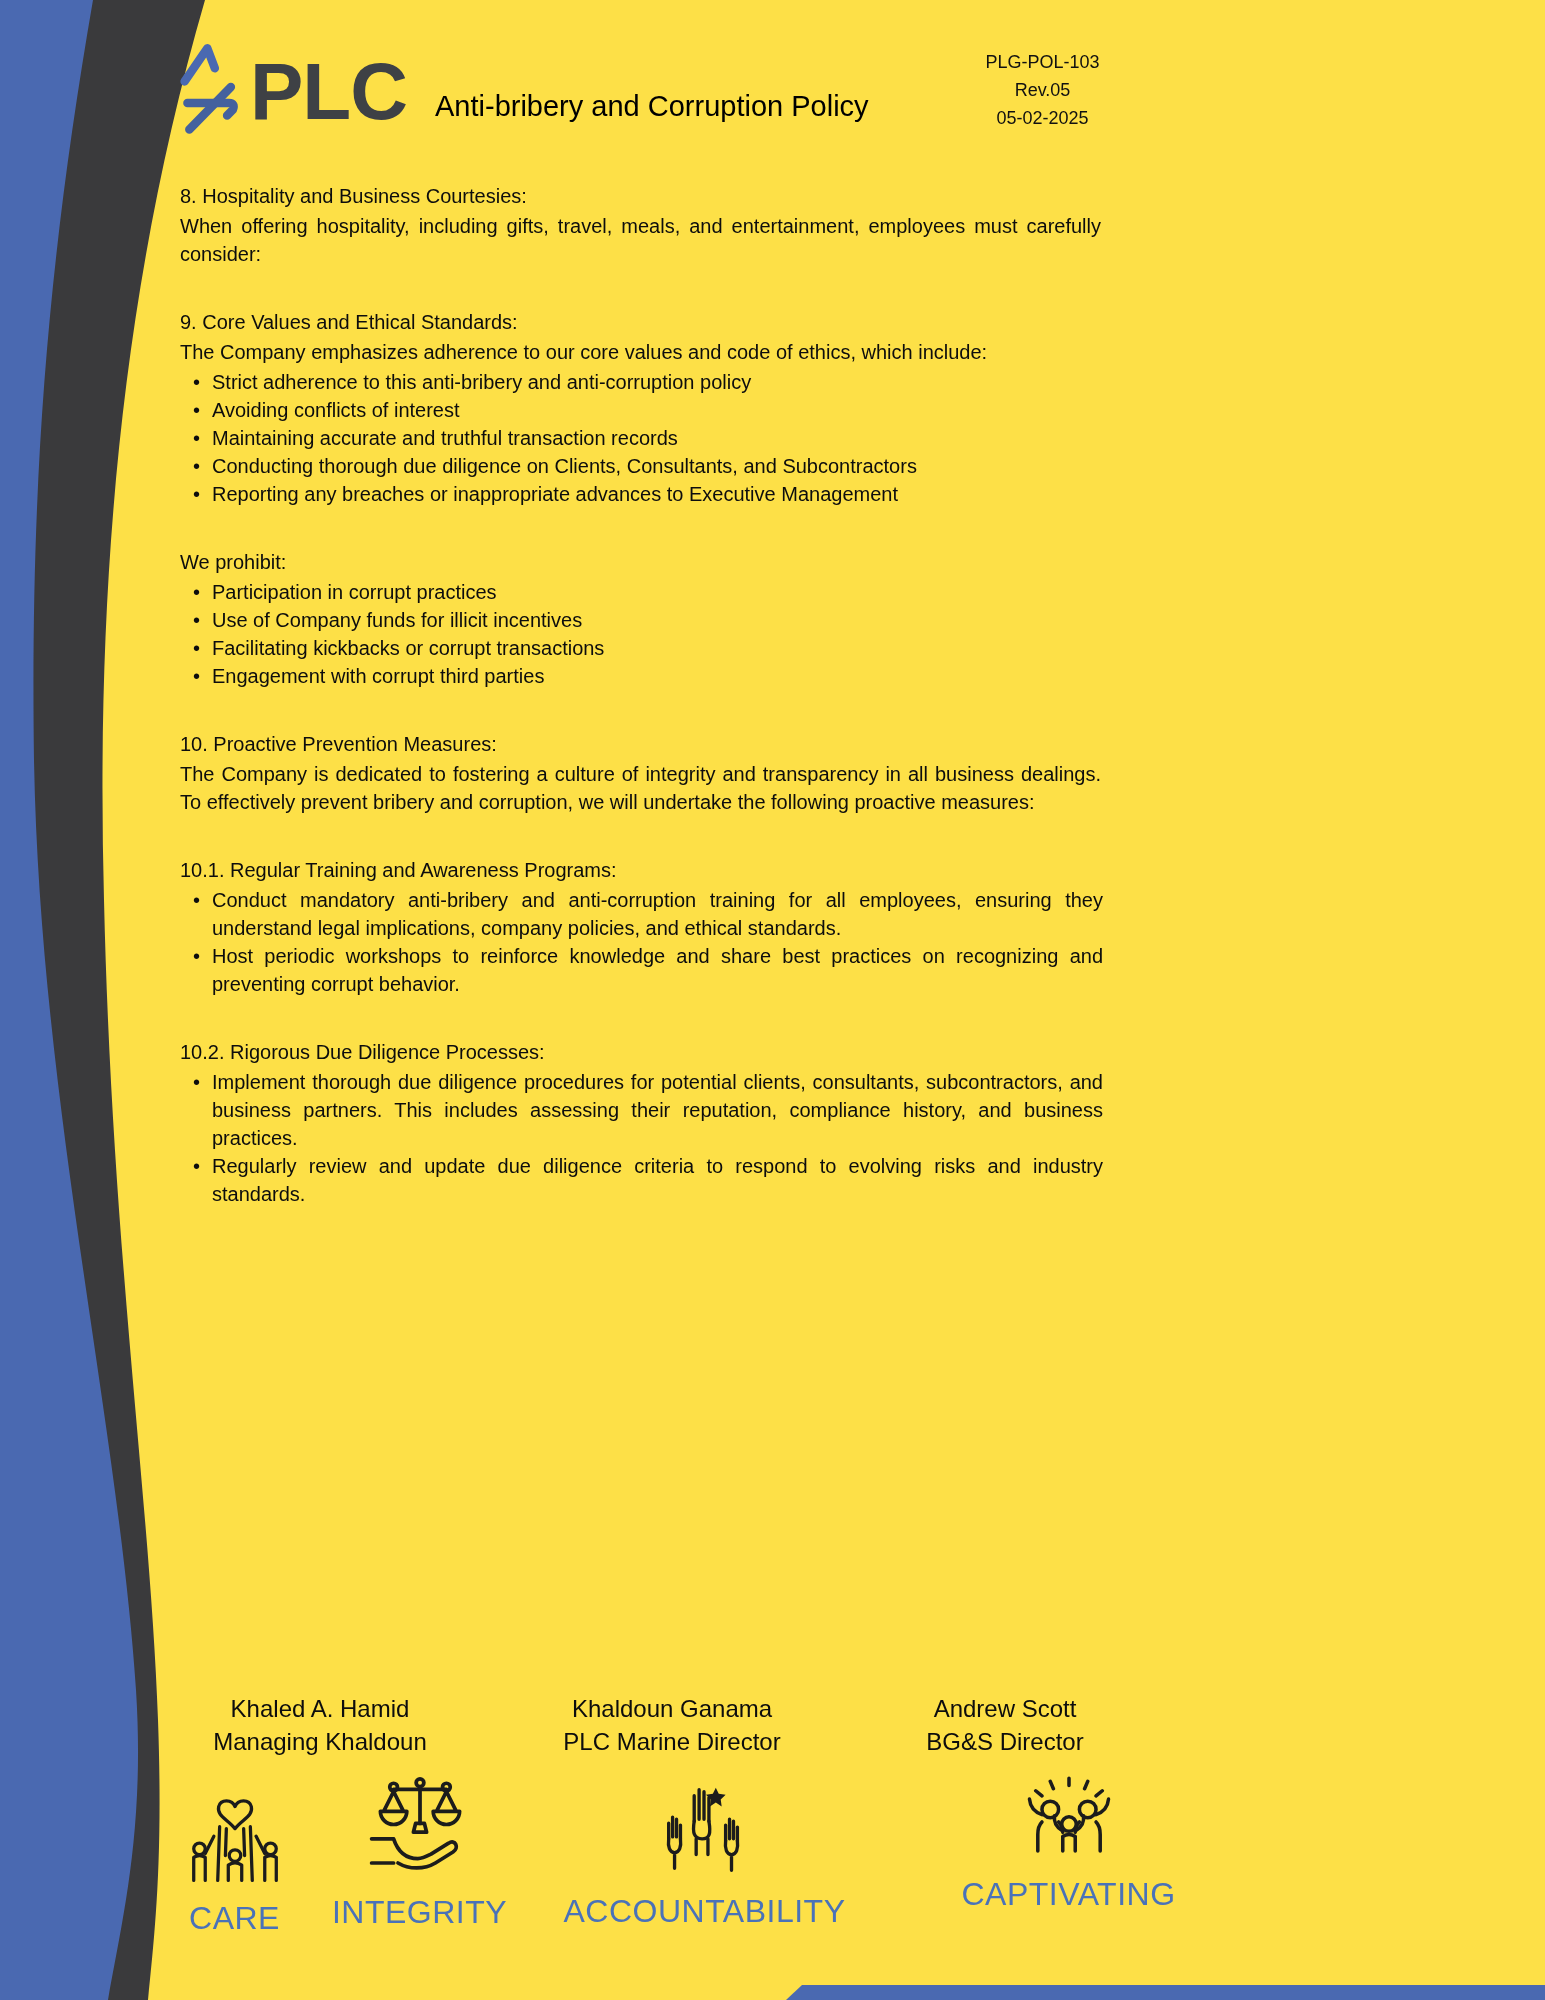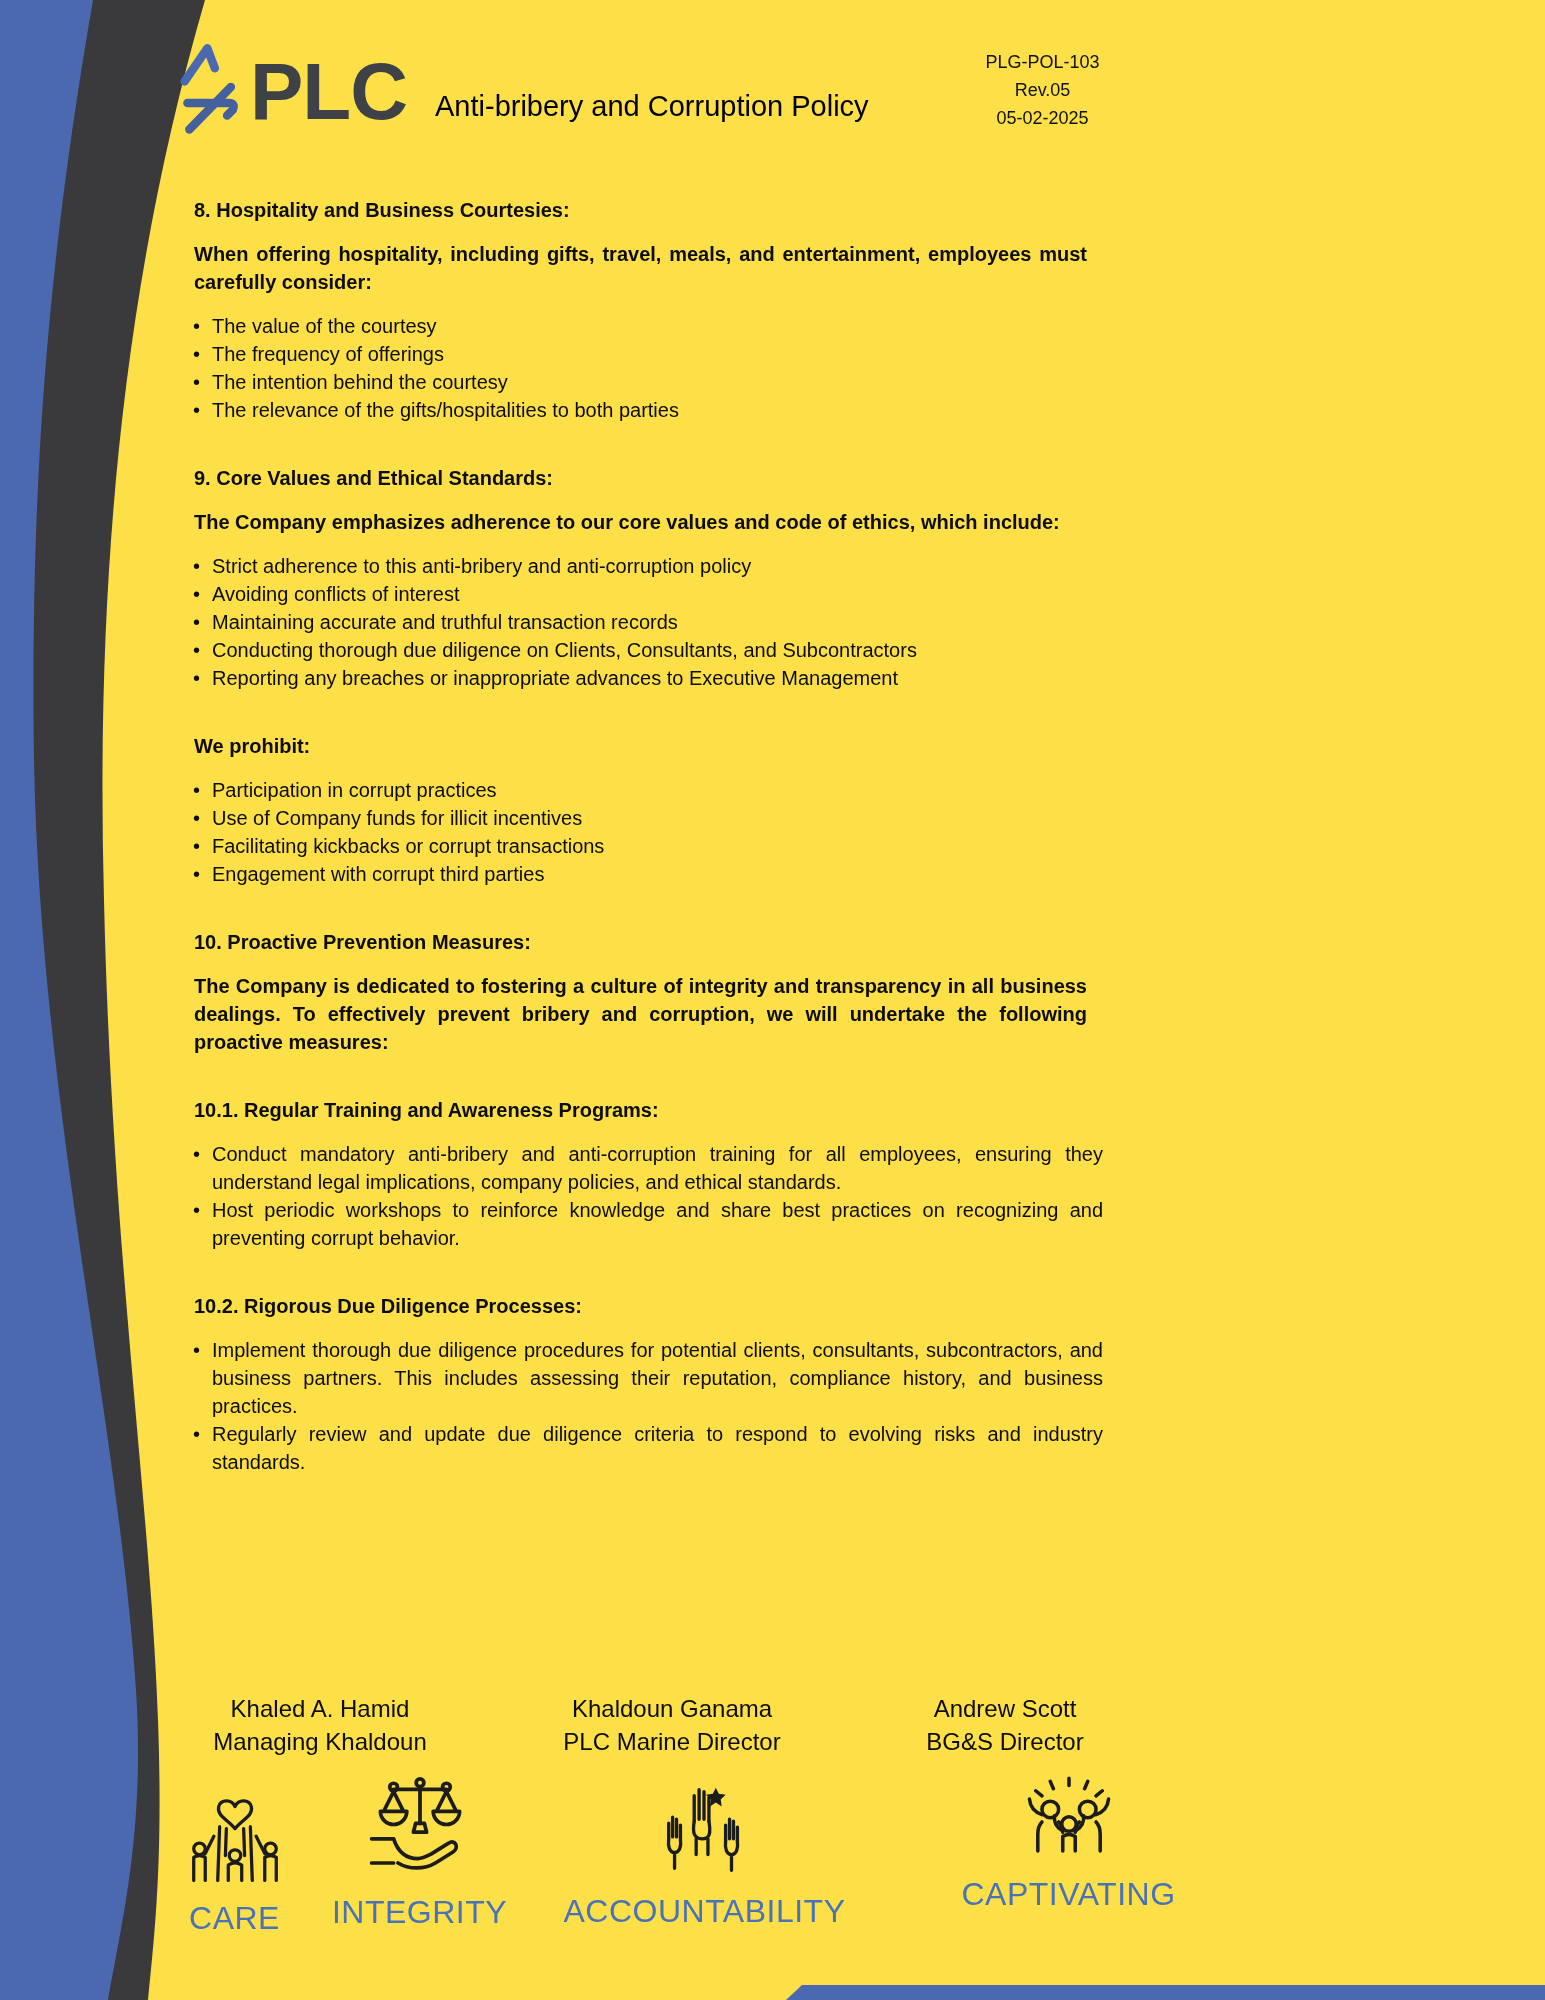--- a/index.html
+++ b/index.html
@@ -29,21 +29,21 @@
     position:absolute; left:950px; top:48px; width:185px;
     text-align:center; font-size:18px; line-height:28px; color:#111;
   }
   
   .content {
     position:absolute; left:178px; top:180px; width:925px;
     font-size:20px; line-height:28px;
   }
   .section { margin-top:40px; }
   .section:first-child { margin-top:0; }
-  .content p { margin:16px; text-align:justify;font-weight:bold; }
+  .content p { margin:2px; text-align:justify; }
   .content p.lead { text-align:left; }
   .content ul { margin:0; padding:0; list-style:none; }
   .content li {
     position:relative; padding-left:34px; text-align:justify; margin:0;
   }
   .content li::before {
     content:"\2022"; position:absolute; left:15px; top:0; color:#0d0d0d;
   }
   
   .sig-col { position:absolute; width:280px; text-align:center; font-size:24px; line-height:33px; }
@@ -84,26 +84,20 @@
     <div>PLG-POL-103</div>
     <div>Rev.05</div>
     <div>05-02-2025</div>
   </div>
 
   <div class="content">
 
     <div class="section">
       <p>8. Hospitality and Business Courtesies:</p>
       <p>When offering hospitality, including gifts, travel, meals, and entertainment, employees must carefully consider:</p>
-      <ul>
-        <li>The value of the courtesy</li>
-        <li>The frequency of offerings</li>
-        <li>The intention behind the courtesy</li>
-        <li>The relevance of the gifts/hospitalities to both parties</li>
-      </ul>
     </div>
 
     <div class="section">
       <p>9. Core Values and Ethical Standards:</p>
       <p>The Company emphasizes adherence to our core values and code of ethics, which include:</p>
       <ul>
         <li>Strict adherence to this anti-bribery and anti-corruption policy</li>
         <li>Avoiding conflicts of interest</li>
         <li>Maintaining accurate and truthful transaction records</li>
         <li>Conducting thorough due diligence on Clients, Consultants, and Subcontractors</li>

